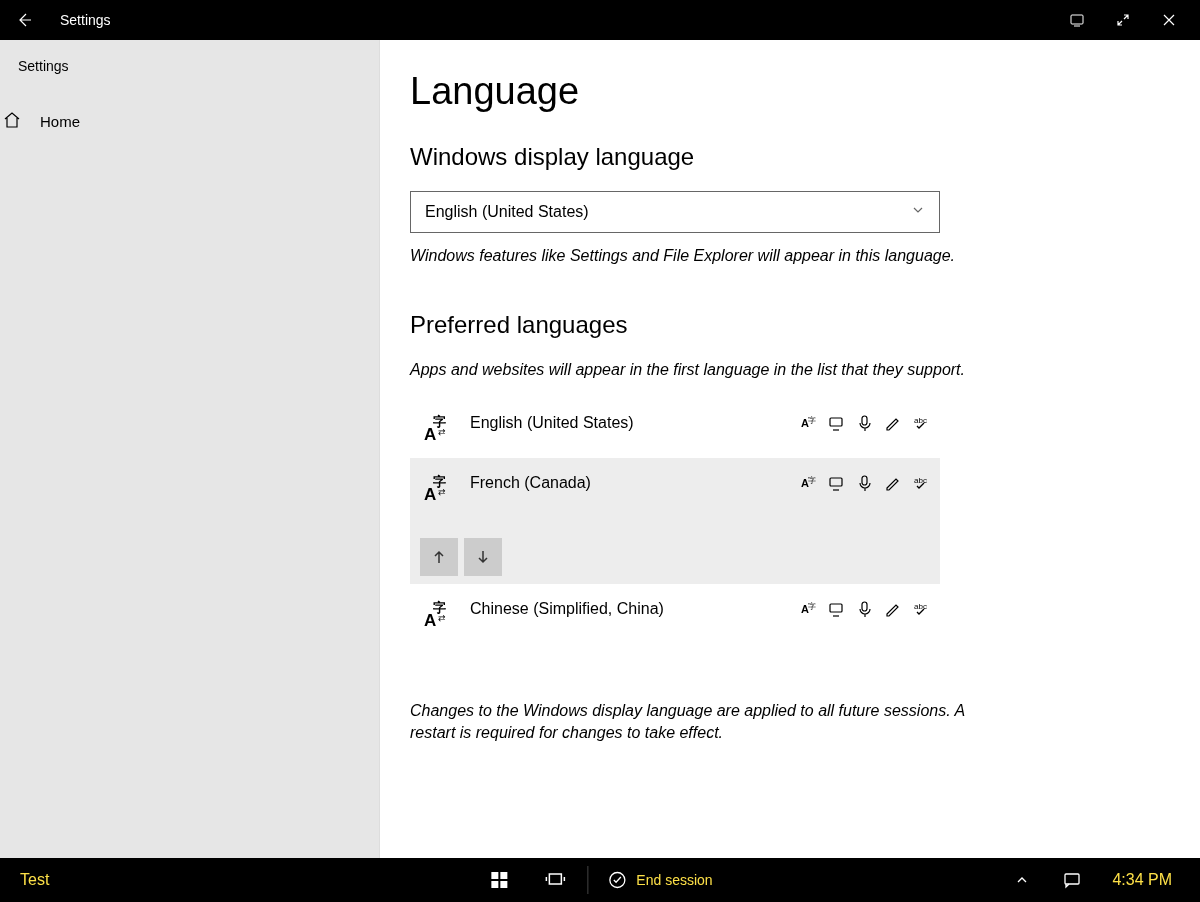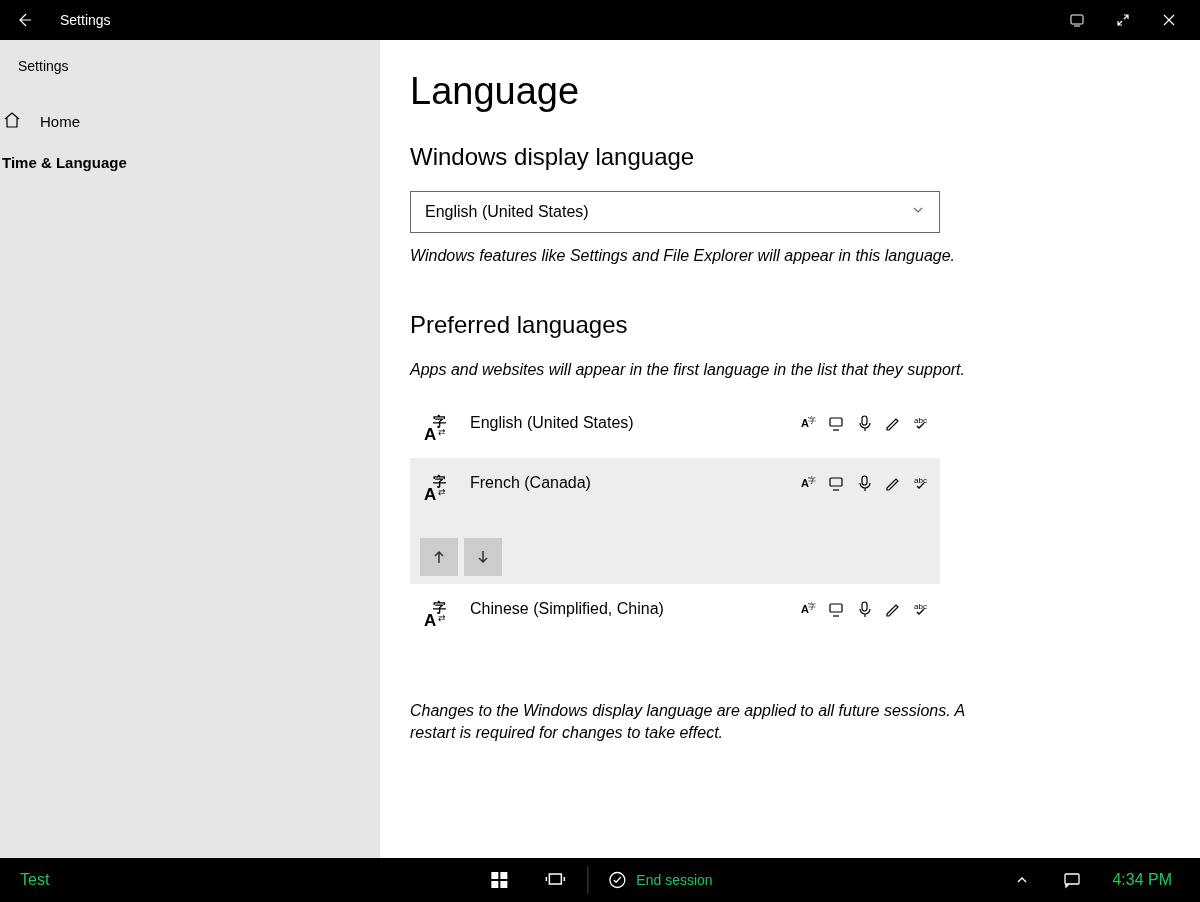--- a/index.html
+++ b/index.html
@@ -170,21 +170,21 @@
       height: 38px;
       background: #ccc;
       display: flex;
       align-items: center;
       justify-content: center;
       cursor: pointer;
     }
     .taskbar {
       height: 44px;
       background: #000;
-      color: #22c55e;
+      color: #fde047;
       display: flex;
       align-items: center;
       padding: 0 20px;
     }
     .taskbar-left { font-size: 16px; }
     .taskbar-center {
       position: absolute;
       left: 50%;
       transform: translateX(-50%);
       display: flex;
@@ -262,23 +262,20 @@
 
   <div class="sidebar">
     <div class="sidebar-header">Settings</div>
     <div class="sidebar-item">
       <span class="sidebar-icon">
         <svg width="18" height="18" viewBox="0 0 18 18" stroke="#000" stroke-width="1.2" fill="none">
             <path d="M2 8 L9 2 L16 8 M4 7 V16 H14 V7"></path>
           </svg>
       </span>
       <span>Home</span>
-    </div>
-    <div class="sidebar-item active">
-      <span>Time &amp; Language</span>
     </div>
   </div>
 
   <div class="main">
     <h1 class="page-title">Language</h1>
 
     <h2 class="section-title">Windows display language</h2>
 
     <div class="dropdown">
       <span>English (United States)</span>

